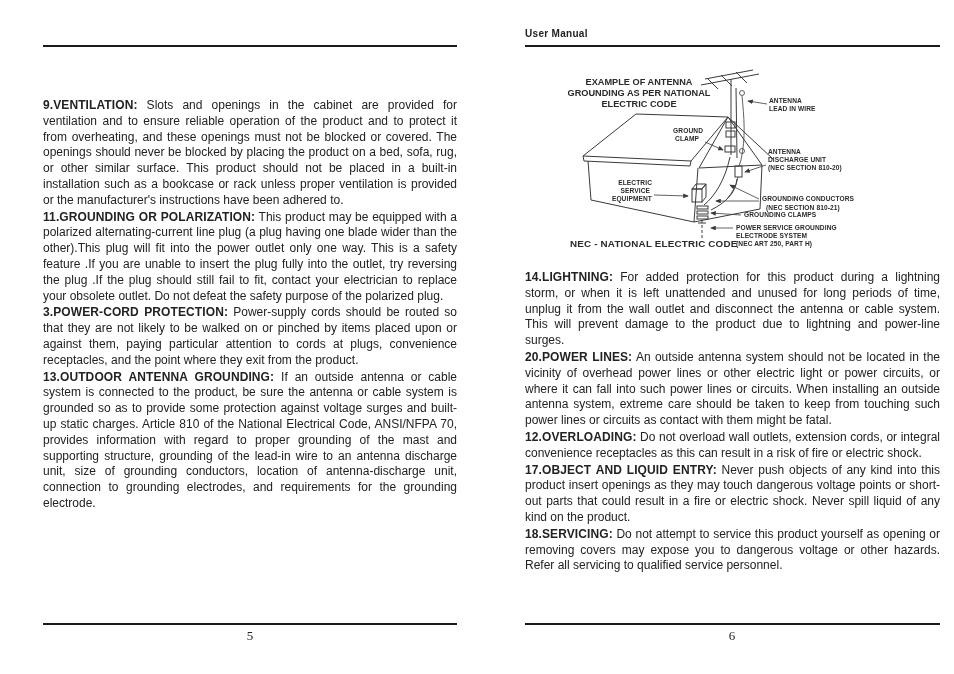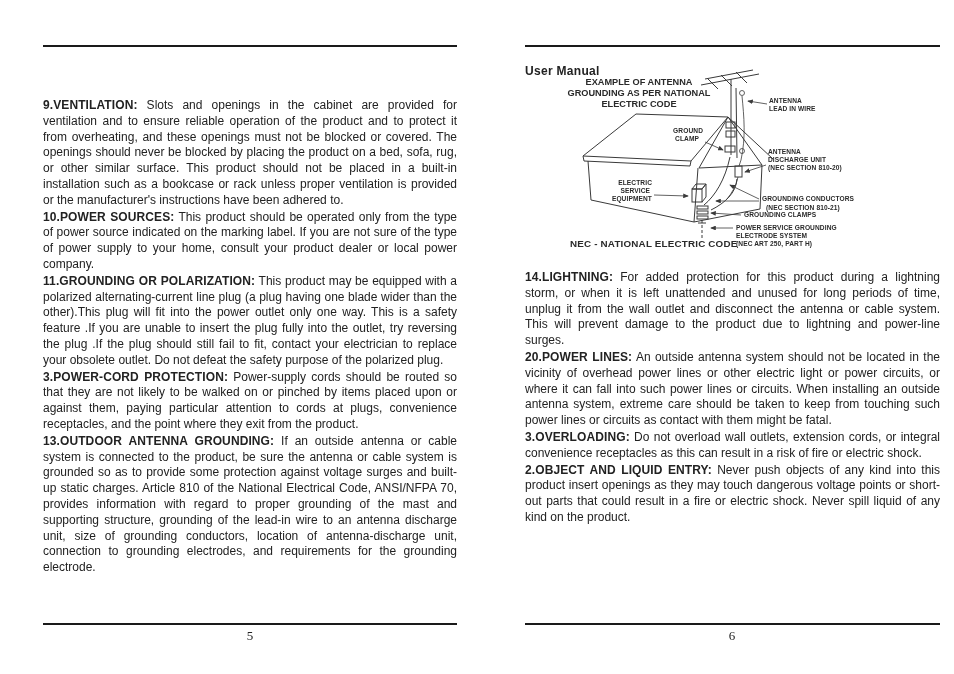--- a/index.html
+++ b/index.html
@@ -1,21 +1,21 @@
 <!DOCTYPE html>
 <html><head>
 <meta charset="utf-8">
 <style>
   html,body{margin:0;padding:0;background:#ffffff;}
   #screen{position:relative;width:954px;height:674px;background:#fff;overflow:hidden;
           font-family:"Liberation Sans",sans-serif;color:#1f1f1f;}
   .rule{position:absolute;background:#1a1a1a;height:2px;}
   .rule-thin{position:absolute;background:#1a1a1a;height:1.5px;}
-  .manual-header{position:absolute;left:525px;top:28px;font-size:12px;font-weight:bold;
-                 letter-spacing:.3px;color:#222;margin-top:36px;}
+  .manual-header{position:absolute;left:525px;top:28px;font-size:10px;font-weight:bold;
+                 letter-spacing:.3px;color:#222;}
   .textcol{position:absolute;width:414px;font-size:12px;line-height:15.8px;
            text-align:justify;color:#222;}
   .textcol p{margin:0 0 1px 0;}
   .textcol b{font-weight:bold;letter-spacing:.1px;}
   .pagenum{position:absolute;width:414px;text-align:center;top:628px;
            font-family:"Liberation Serif",serif;font-size:13px;color:#222;}
   svg text{font-family:"Liberation Sans",sans-serif;fill:#2a2a2a;}
   .dlbl{font-size:6.6px;font-weight:bold;letter-spacing:.1px;}
   .dtitle{font-size:9.2px;font-weight:bold;}
   .dcaption{font-size:9.8px;font-weight:bold;letter-spacing:.2px;}
@@ -24,21 +24,20 @@
 </style>
 </head>
 <body>
 
 <div id="screen">
 
   <div class="rule" style="left:43px;top:45px;width:414px;"></div>
 
   <div class="textcol" style="left:43px;top:98px;">
     <p><b>9.VENTILATION:</b><span> Slots and openings in the cabinet are provided for ventilation and to ensure reliable operation of the product and to protect it from overheating, and these openings must not be blocked or covered.  The openings should never be blocked by placing the product on a bed, sofa, rug, or other similar surface.  This product should not be placed in a built-in installation such as a bookcase or rack unless proper ventilation is provided or the manufacturer's instructions have been adhered to.</span></p>
-    <p><b>10.POWER SOURCES:</b><span> This product should be operated only from the type of power source indicated on the marking label.  If you are not sure of the type of power supply to your home, consult your product dealer or local power company.</span></p>
     <p><b>11.GROUNDING OR POLARIZATION:</b><span> This product may be equipped with a polarized alternating-current line plug (a plug having one blade wider than the other).This plug will fit into the power outlet only one way.  This is a safety feature .If you are unable to insert the plug fully into the outlet, try reversing the plug .If the plug should still fail to fit, contact your electrician to replace your obsolete outlet.  Do not defeat the safety purpose of the polarized plug.</span></p>
     <p><b>3.POWER-CORD PROTECTION:</b><span> Power-supply cords should be routed so that they are not likely to be walked on or pinched by items placed upon or against them, paying particular attention to cords at plugs, convenience receptacles, and the point where they exit from the product.</span></p>
     <p><b>13.OUTDOOR ANTENNA GROUNDING:</b><span> If an outside antenna or cable system is connected to the product, be sure the antenna or cable system is grounded so as to provide some protection against voltage surges and built-up static charges.  Article 810 of the National Electrical Code, ANSI/NFPA 70, provides information with regard to proper grounding of the mast and supporting structure, grounding of the lead-in wire to an antenna discharge unit, size of grounding conductors, location of antenna-discharge unit, connection to grounding electrodes, and requirements for the grounding electrode.</span></p>
   </div>
 
   <div class="rule-thin" style="left:43px;top:623px;width:414px;"></div>
   <div class="pagenum" style="left:43px;">5</div>
 
   <div class="manual-header">User Manual</div>
   <div class="rule" style="left:525px;top:45px;width:415px;"></div>
@@ -135,20 +134,21 @@
       <text class="dlbl" x="181" y="176">ELECTRODE SYSTEM</text>
       <text class="dlbl" x="181" y="184">(NEC ART 250, PART H)</text>
 
       <text class="dcaption" x="15" y="185">NEC - NATIONAL ELECTRIC CODE</text>
     </g>
   </svg>
 
   <div class="textcol" style="left:525px;top:270px;width:415px;">
     <p><b>14.LIGHTNING:</b><span> For added protection for this product during a lightning storm, or when it is left unattended and unused for long periods of time, unplug it from the wall outlet and disconnect the antenna or cable system.  This will prevent damage to the product due to lightning and power-line surges.</span></p>
     <p><b>20.POWER LINES:</b><span> An outside antenna system should not be located in the vicinity of overhead power lines or other electric light or power circuits, or where it can fall into such power lines or circuits.  When installing an outside antenna system, extreme care should be taken to keep from touching such power lines or circuits as contact with them might be fatal.</span></p>
-    <p><b>3.OVERLOADING:</b><span> Do not overload wall outlets, extension cords, or integral convenience receptacles as this can result in a risk of fire or electric shock.</span></p>
-    <p><b>2.OBJECT AND LIQUID ENTRY:</b><span> Never push objects of any kind into this product insert openings as they may touch dangerous voltage points or short-out parts that could result in a fire or electric shock.  Never spill liquid of any kind on the product.</span></p>
+    <p><b>12.OVERLOADING:</b><span> Do not overload wall outlets, extension cords, or integral convenience receptacles as this can result in a risk of fire or electric shock.</span></p>
+    <p><b>17.OBJECT AND LIQUID ENTRY:</b><span> Never push objects of any kind into this product insert openings as they may touch dangerous voltage points or short-out parts that could result in a fire or electric shock.  Never spill liquid of any kind on the product.</span></p>
+    <p><b>18.SERVICING:</b><span> Do not attempt to service this product yourself as opening or removing covers may expose you to dangerous voltage or other hazards. Refer all servicing to qualified service personnel.</span></p>
   </div>
 
   <div class="rule-thin" style="left:525px;top:623px;width:415px;"></div>
   <div class="pagenum" style="left:525px;">6</div>
 
 </div>
 
 </body></html>

